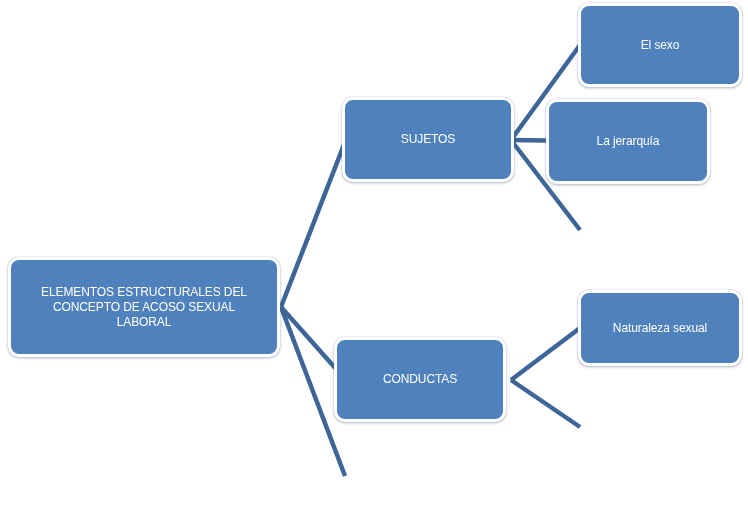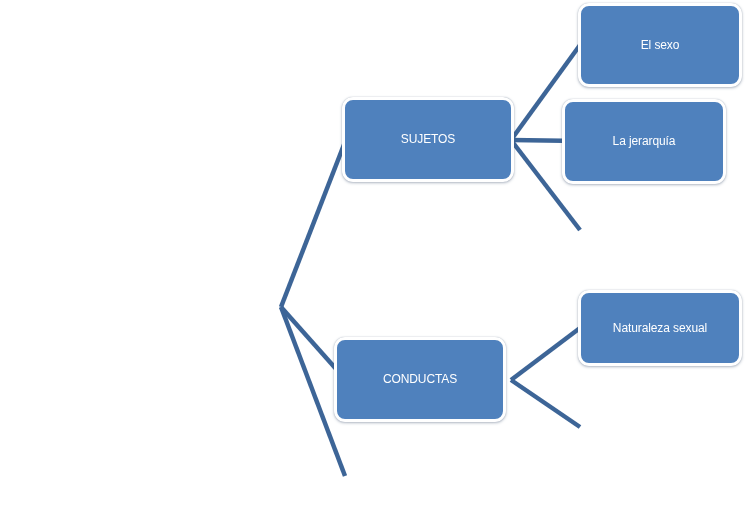--- a/index.html
+++ b/index.html
@@ -45,21 +45,21 @@
   }
   .node span {
     display: block;
   }
   
   .node-root        { left: 8px;   top: 257px; width: 272px; height: 100px; }
   .node-sujetos     { left: 342px; top: 97px;  width: 172px; height: 85px; }
   .node-conductas   { left: 334px; top: 337px; width: 172px; height: 85px; text-align: center; }
   .node-percepcion  { left: 342px; top: 435px; width: 172px; height: 82px; }
   .node-el-sexo     { left: 578px; top: 3px;   width: 164px; height: 84px; }
-  .node-la-jerarquia{ left: 562px; top: 99px;  width: 164px; height: 85px; }
+  .node-la-jerarquia{ left: 546px; top: 99px;  width: 164px; height: 85px; }
   .node-la-relacion { left: 578px; top: 193px; width: 164px; height: 74px; }
   .node-naturaleza  { left: 578px; top: 290px; width: 164px; height: 76px; text-align: center; }
   .node-tipologia   { left: 578px; top: 384px; width: 164px; height: 86px; }
   
   .node-root span       { max-width: 238px; }
   .node-percepcion span { max-width: 132px; }
   .node-la-relacion span{ max-width: 142px; }
 </style>
 </head>
 <body>
@@ -70,20 +70,23 @@
     <line x1="281" y1="307" x2="345" y2="142"></line>
     <line x1="281" y1="307" x2="345" y2="379"></line>
     <line x1="281" y1="307" x2="345" y2="476"></line>
     <line x1="511" y1="140" x2="580" y2="45"></line>
     <line x1="511" y1="140" x2="580" y2="141"></line>
     <line x1="511" y1="140" x2="580" y2="230"></line>
     <line x1="511" y1="380" x2="580" y2="328"></line>
     <line x1="511" y1="380" x2="580" y2="427"></line>
   </svg>
 
+  <div class="node node-root">
+    <span>ELEMENTOS ESTRUCTURALES DEL CONCEPTO DE ACOSO SEXUAL LABORAL</span>
+  </div>
 
   <div class="node node-sujetos">
     <span>SUJETOS</span>
   </div>
 
   <div class="node node-conductas">
     <span>CONDUCTAS</span>
   </div>
 
 

